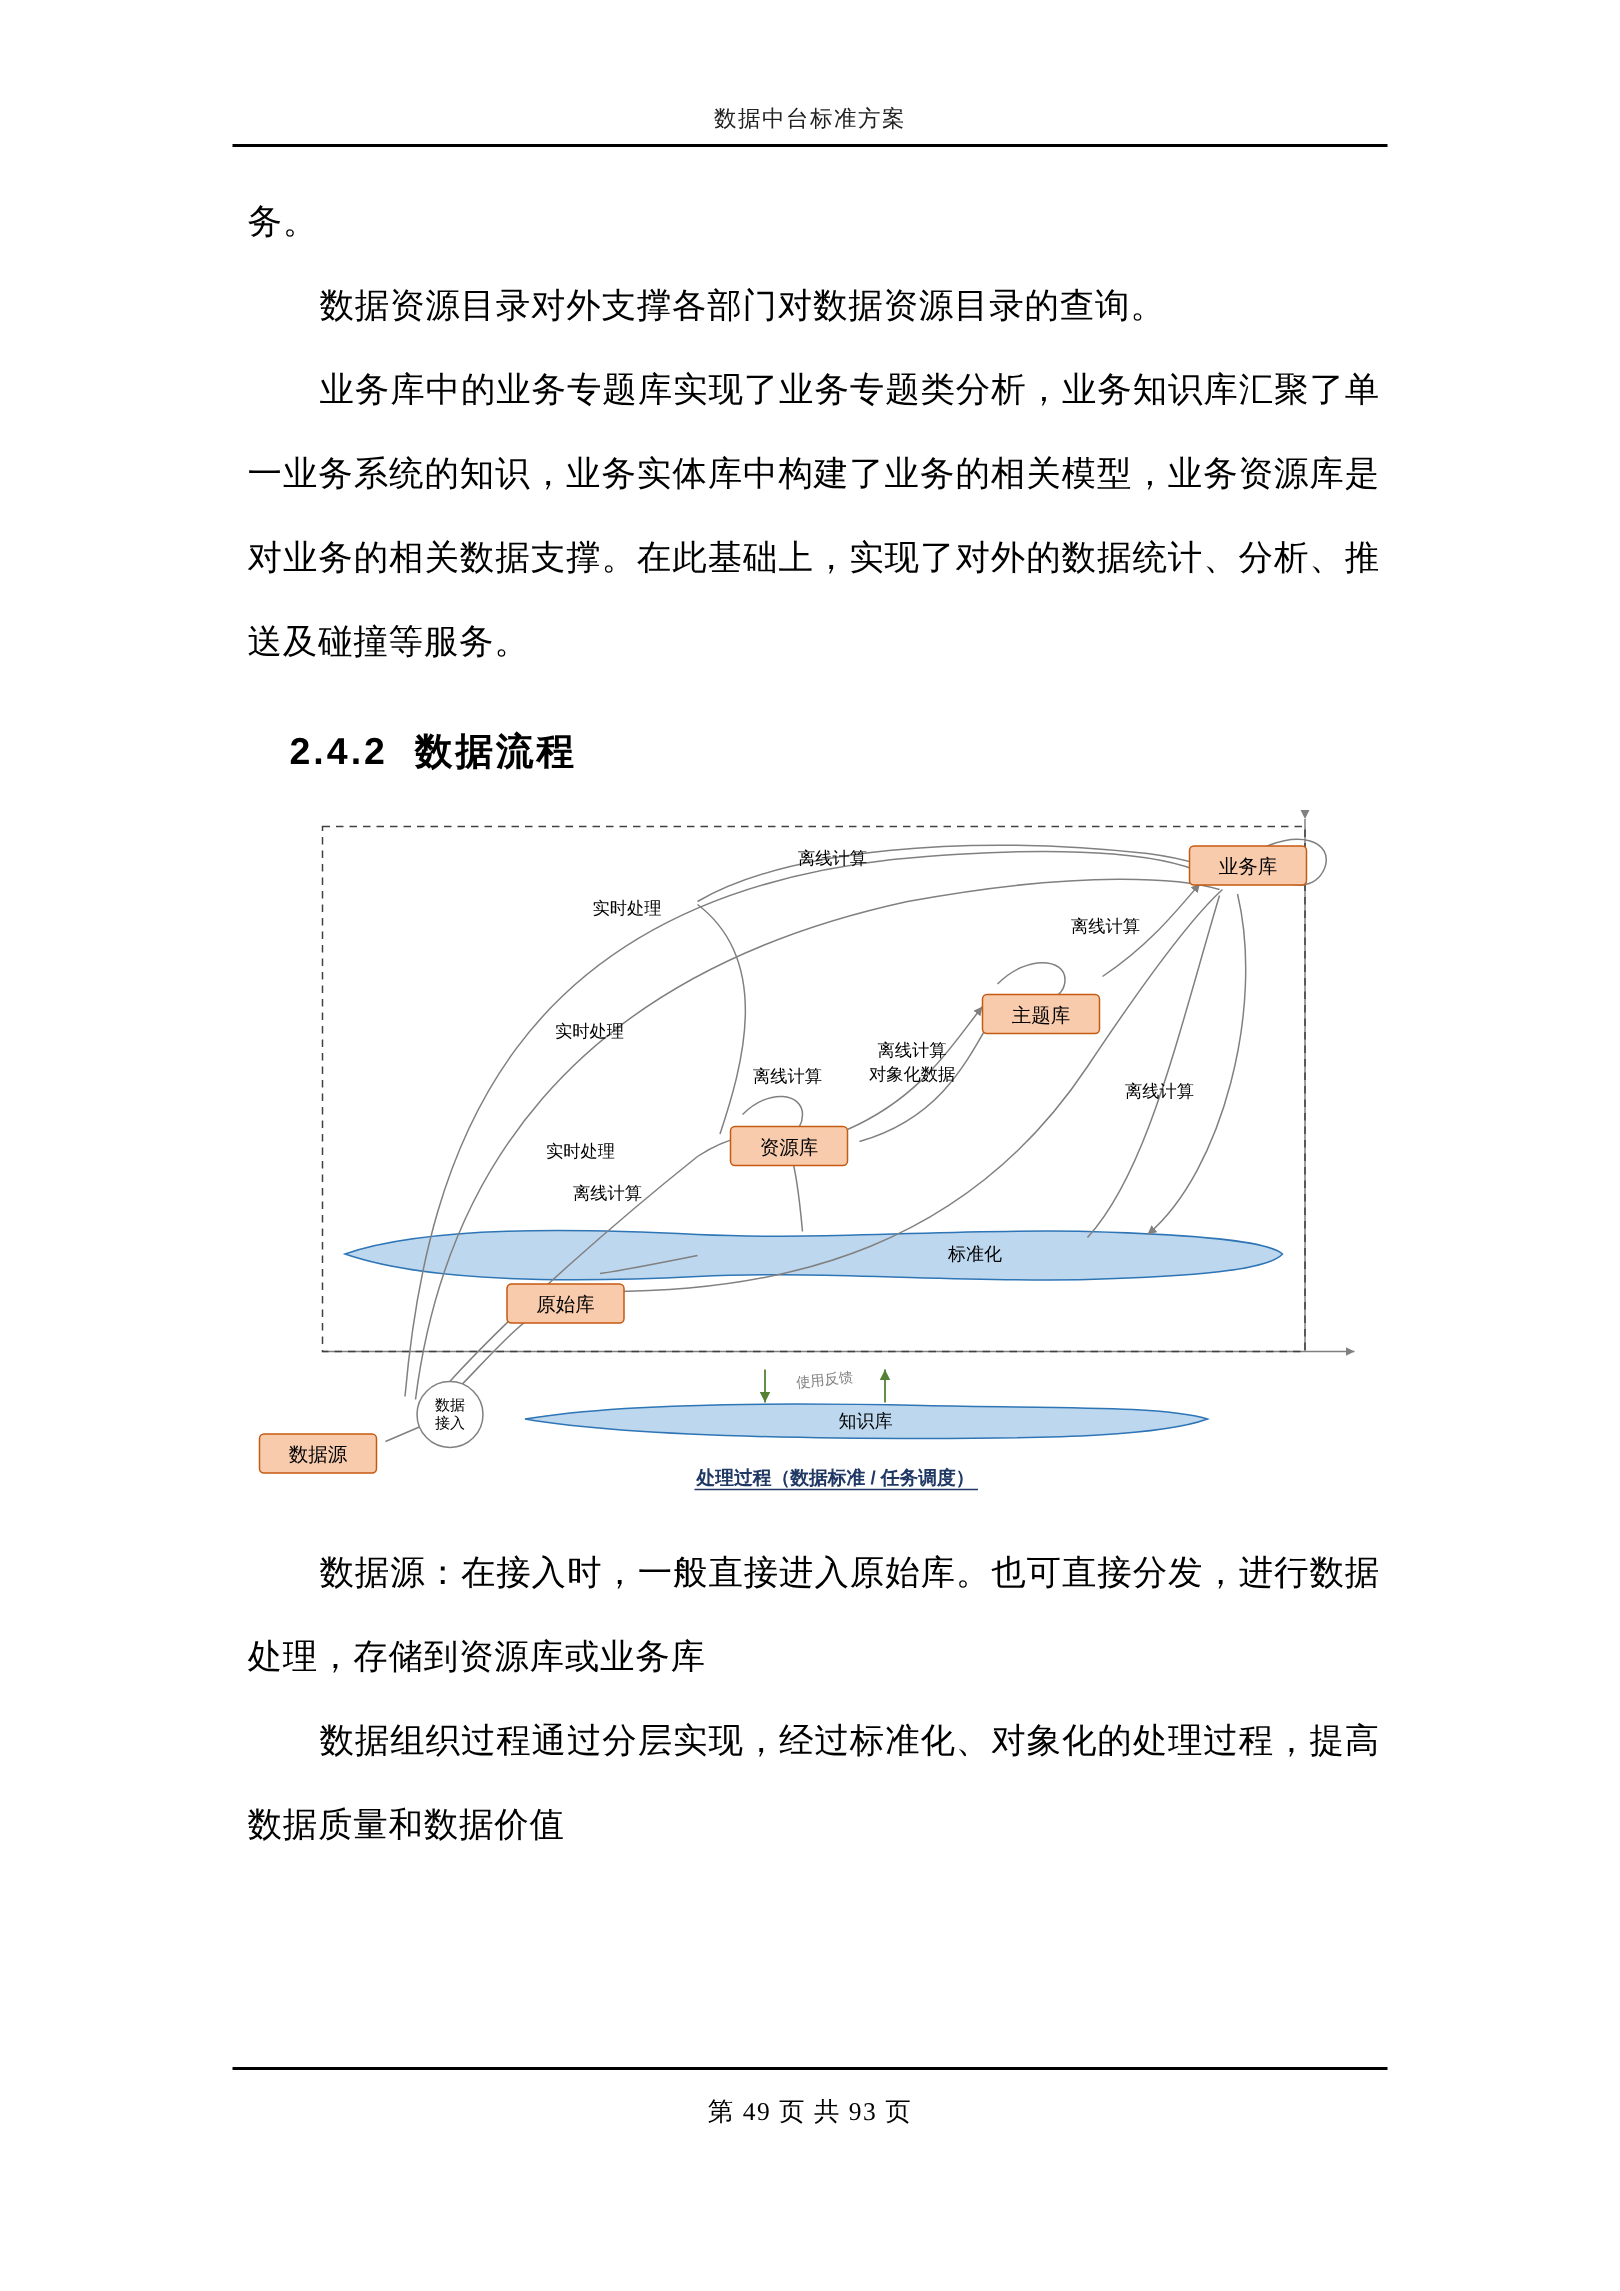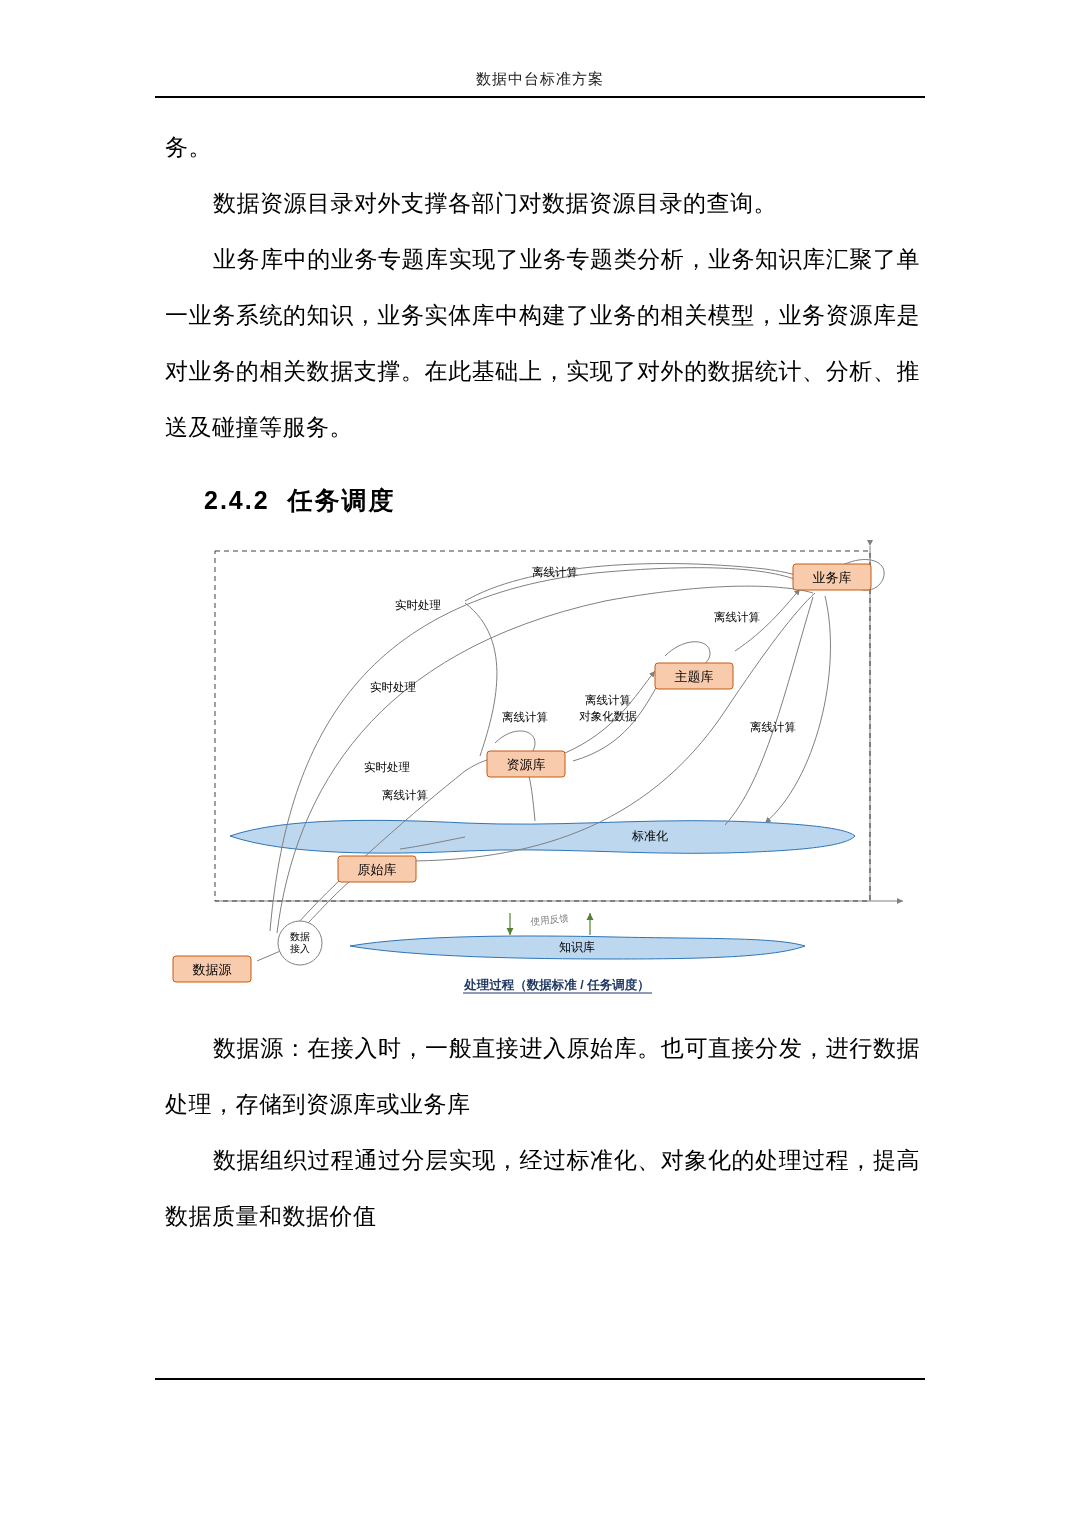--- a/index.html
+++ b/index.html
@@ -57,21 +57,21 @@
   }
   p.indent { text-indent: 48px; }
 
   h3.section {
     font-family: "Liberation Sans", sans-serif;
     font-weight: bold;
     font-size: 25px;
     margin: 28px 0 0 28px;
     letter-spacing: 2px;
   }
-  h3.section .num { margin-right: 18px; margin-left: 11px; }
+  h3.section .num { margin-right: 18px; }
 
   
   .figure {
     position: relative;
     width: 755px;
     height: 490px;
     margin-top: 14px;
   }
   .figure svg { display:block; }
 
@@ -102,21 +102,21 @@
   <div class="header">数据中台标准方案</div>
   <div class="header-rule"></div>
 
   <div class="content">
 
     <p class="para">务。</p>
     <p class="para indent">数据资源目录对外支撑各部门对数据资源目录的查询。</p>
     <p class="para indent">业务库中的业务专题库实现了业务专题类分析，业务知识库汇聚了单一业务系统的知识，业务实体库中构建了业务的相关模型，业务资源库是对业务的相关数据支撑。在此基础上，实现了对外的数据统计、分析、推送及碰撞等服务。</p>
 
     <h3 class="section">
-      <span class="num">2.4.2</span><span>任务调度</span>
+      <span class="num">2.4.2</span><span>数据流程</span>
     </h3>
 
     <div class="figure">
       <svg width="755" height="490" viewBox="0 0 755 490" xmlns="http://www.w3.org/2000/svg">
         <defs>
           <marker id="arrHead" markerWidth="7" markerHeight="7" refX="6" refY="3" orient="auto">
             <path d="M0,0 L6,3 L0,6 z" fill="#808080"></path>
           </marker>
           <marker id="arrHeadG" markerWidth="7" markerHeight="7" refX="6" refY="3" orient="auto">
             <path d="M0,0 L6,3 L0,6 z" fill="#548235"></path>
@@ -231,14 +231,15 @@
         <line x1="298" y1="462" x2="487" y2="462" stroke="#1f3864" stroke-width="1"></line>
       </svg>
     </div>
 
     <p class="para indent">数据源：在接入时，一般直接进入原始库。也可直接分发，进行数据处理，存储到资源库或业务库</p>
     <p class="para indent">数据组织过程通过分层实现，经过标准化、对象化的处理过程，提高数据质量和数据价值</p>
 
   </div>
 
   <div class="footer-rule"></div>
+  <div class="footer">第 49 页 共 93 页</div>
 
 </div>
 
 </body></html>

